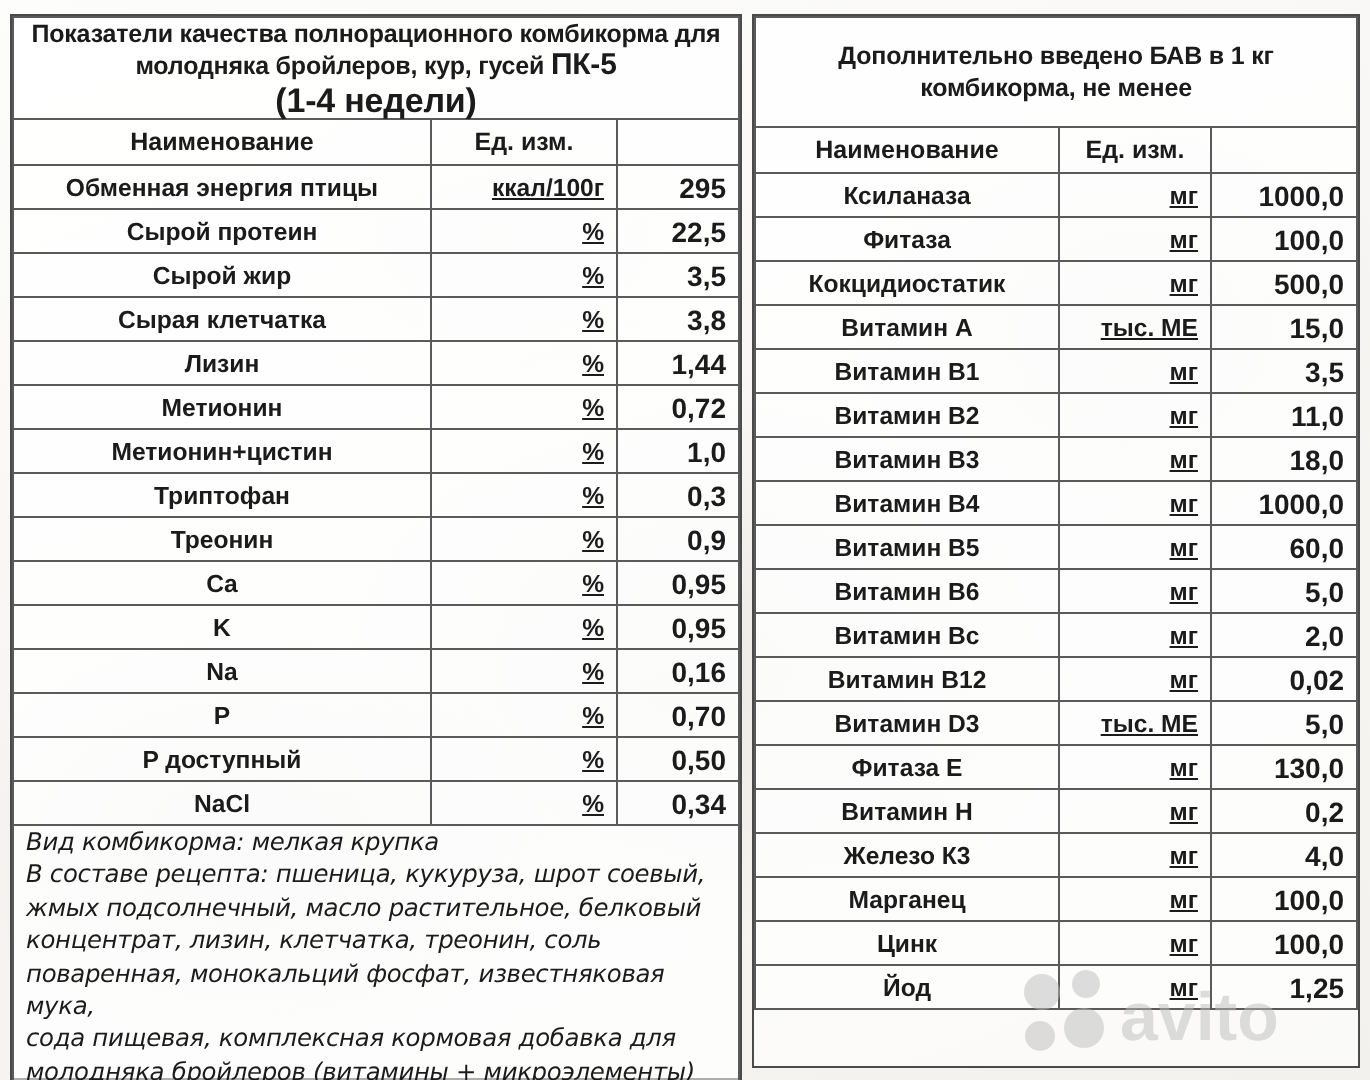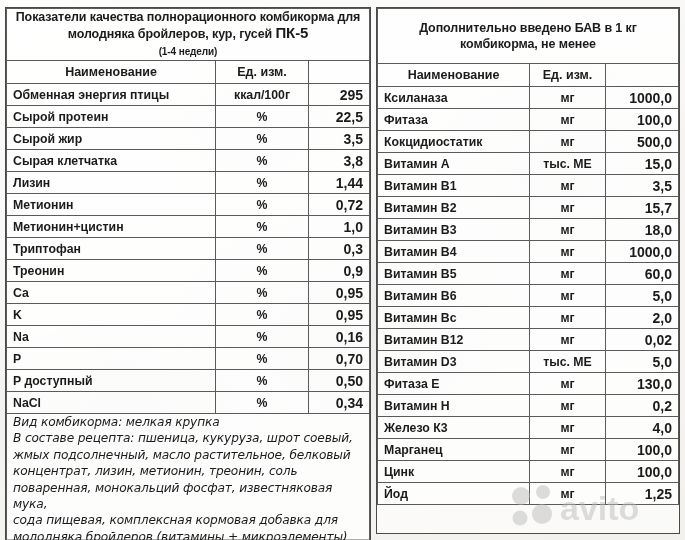--- a/index.html
+++ b/index.html
@@ -61,39 +61,40 @@
 
   .title-cell {
     text-align: center;
     font-weight: bold;
     font-size: 12.5px;
     line-height: 16px;
     padding: 5px 8px 4px 8px;
     letter-spacing: -0.1px;
   }
   .title-cell .big { font-size: 15px; }
-  .title-cell .sub { font-size: 10px; display: block; margin-top: 2px; text-align: center; }
+  .title-cell .sub { font-size: 17px; display: block; margin-top: 2px; text-align: center; }
 
   .hdr {
     text-align: center;
     font-weight: bold;
     font-size: 12.5px;
     height: 23px;
   }
 
   .row-name {
     font-weight: bold;
     font-size: 12.3px;
-    text-align: left;
+    text-align: center;
     white-space: nowrap;
   }
   .row-unit {
     font-weight: bold;
     font-size: 12.3px;
-    text-align: center;
+    text-align: right;
+    text-decoration: underline;
   }
   .row-val {
     font-weight: bold;
     font-size: 14px;
     text-align: right;
     padding-left: 7px;
   }
 
   .data-row td { height: 22px; }
 
@@ -223,21 +224,21 @@
           <td class="row-name">NaCl</td>
           <td class="row-unit">%</td>
           <td class="row-val">0,34</td>
         </tr>
 
         <tr>
           <td class="notes-cell" colspan="3">
             <p>Вид комбикорма: мелкая крупка</p>
             <p>В составе рецепта: пшеница, кукуруза, шрот соевый,</p>
             <p>жмых подсолнечный, масло растительное, белковый</p>
-            <p>концентрат, лизин, метионин, треонин, соль</p>
+            <p>концентрат, лизин, клетчатка, треонин, соль</p>
             <p>поваренная, монокальций фосфат, известняковая мука,</p>
             <p>сода пищевая, комплексная кормовая добавка для</p>
             <p>молодняка бройлеров (витамины + микроэлементы)</p>
           </td>
         </tr>
 
       </tbody>
     </table>
   </div>
 
@@ -282,21 +283,21 @@
           <td class="row-val">15,0</td>
         </tr>
         <tr class="data-row">
           <td class="row-name">Витамин В1</td>
           <td class="row-unit">мг</td>
           <td class="row-val">3,5</td>
         </tr>
         <tr class="data-row">
           <td class="row-name">Витамин В2</td>
           <td class="row-unit">мг</td>
-          <td class="row-val">15,7</td>
+          <td class="row-val">11,0</td>
         </tr>
         <tr class="data-row">
           <td class="row-name">Витамин В3</td>
           <td class="row-unit">мг</td>
           <td class="row-val">18,0</td>
         </tr>
         <tr class="data-row">
           <td class="row-name">Витамин В4</td>
           <td class="row-unit">мг</td>
           <td class="row-val">1000,0</td>

